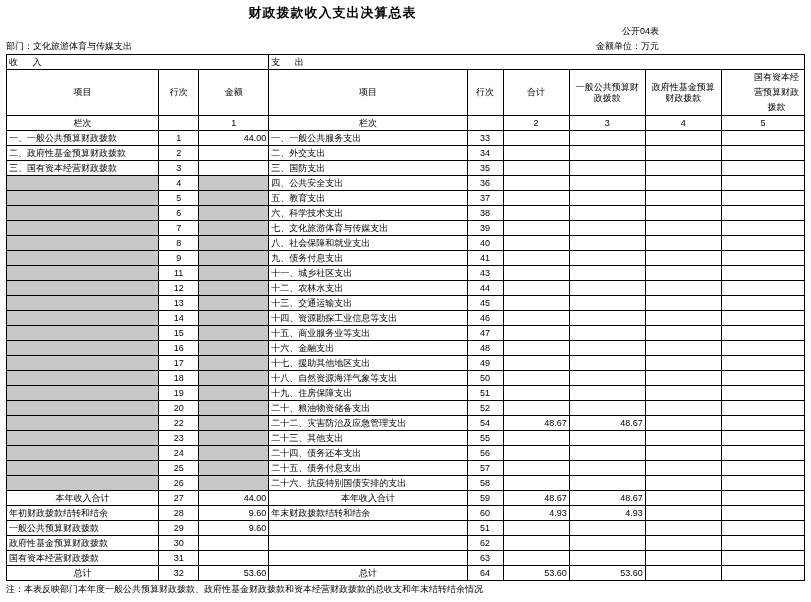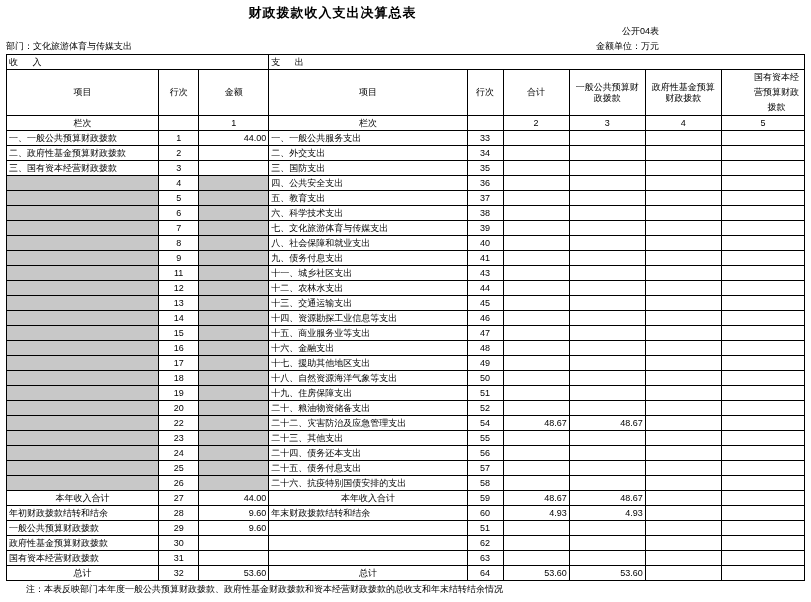--- a/index.html
+++ b/index.html
@@ -64,21 +64,20 @@
   .col-title { text-align: center; height: 30px; }
   .txt-l { text-align: left; padding-left: 4px; }
   .txt-c { text-align: center; }
   .txt-r { text-align: right; padding-right: 6px; }
   .shade { background: #c8c8c8; }
   .bold { font-weight: bold; }
   .note {
     font-size: 9px;
     padding-top: 2px;
     text-align: left;
-    margin-left: 20px;
   }
   .sub-hdr { height: 13px; }
 </style>
 </head>
 <body>
 
 <div class="page">
 
   <div class="title">财政拨款收入支出决算总表</div>
 

